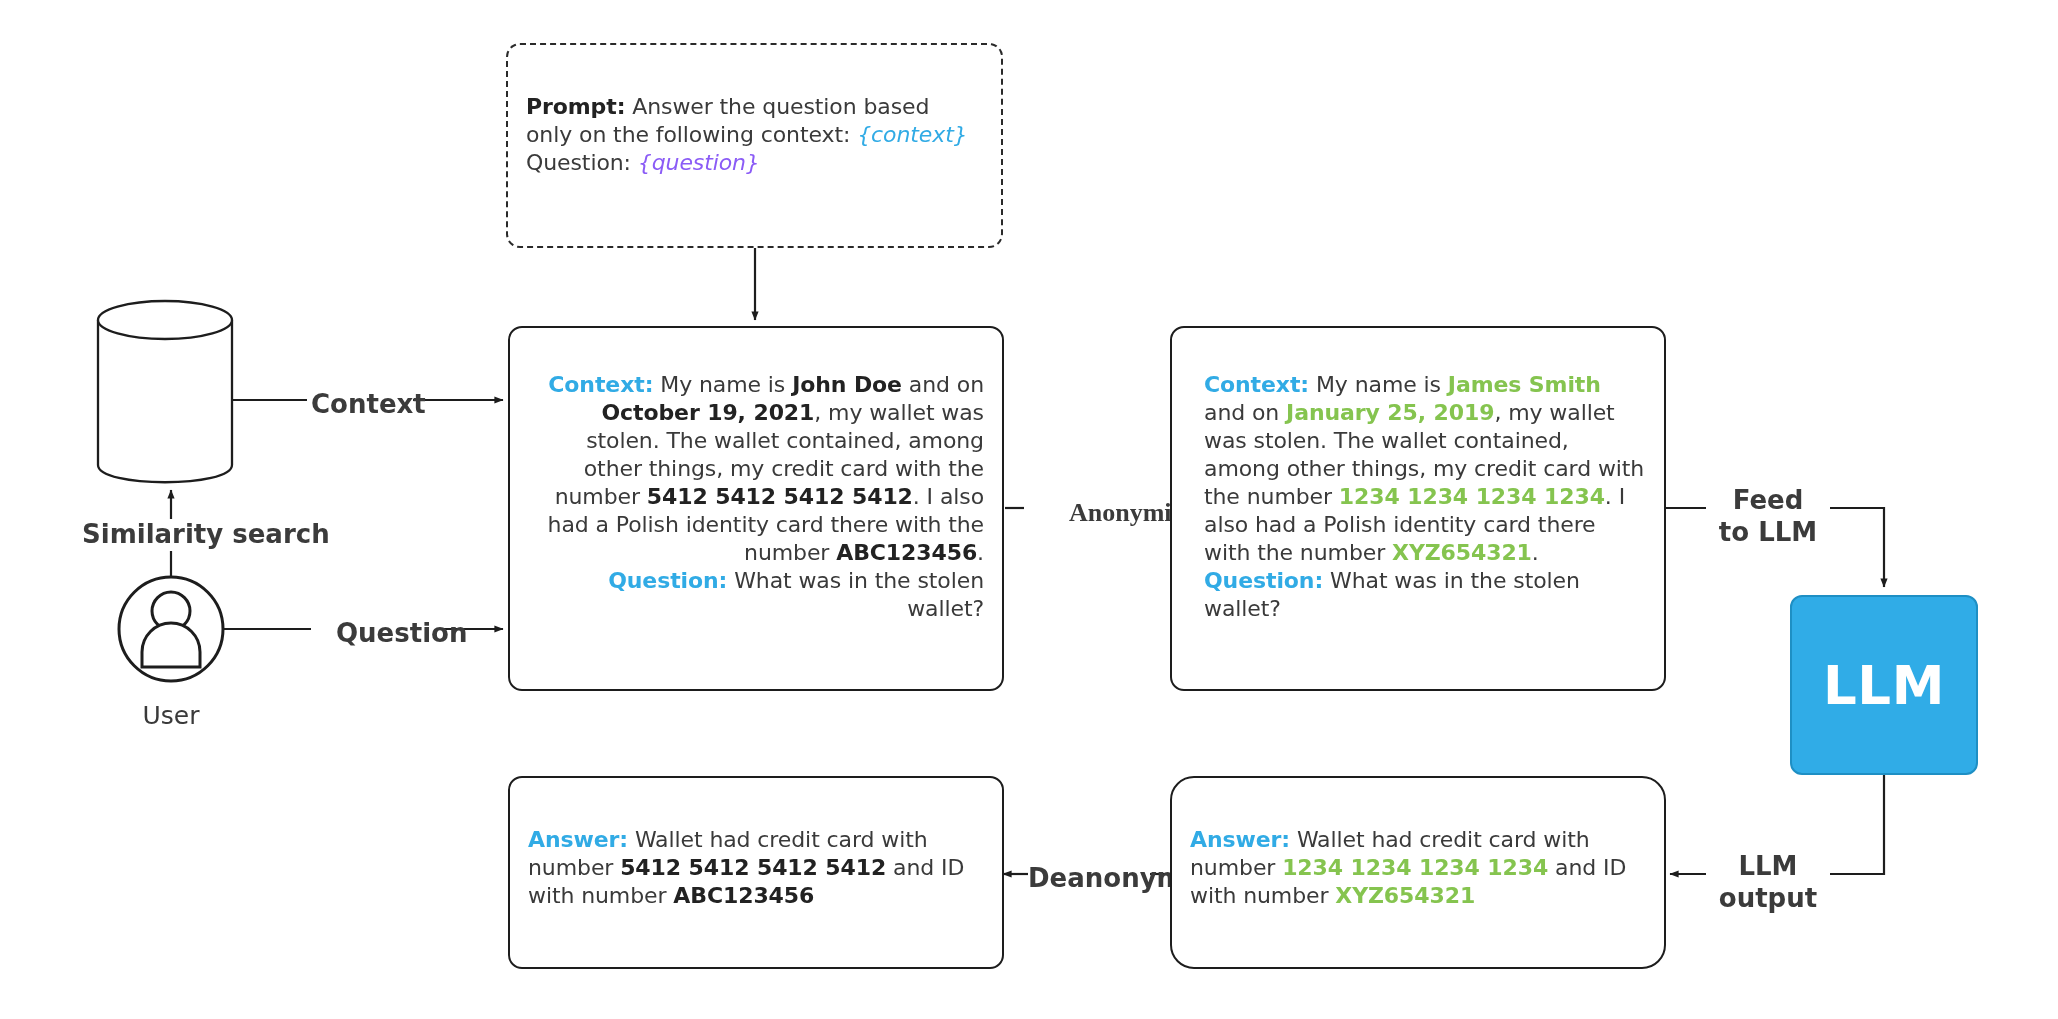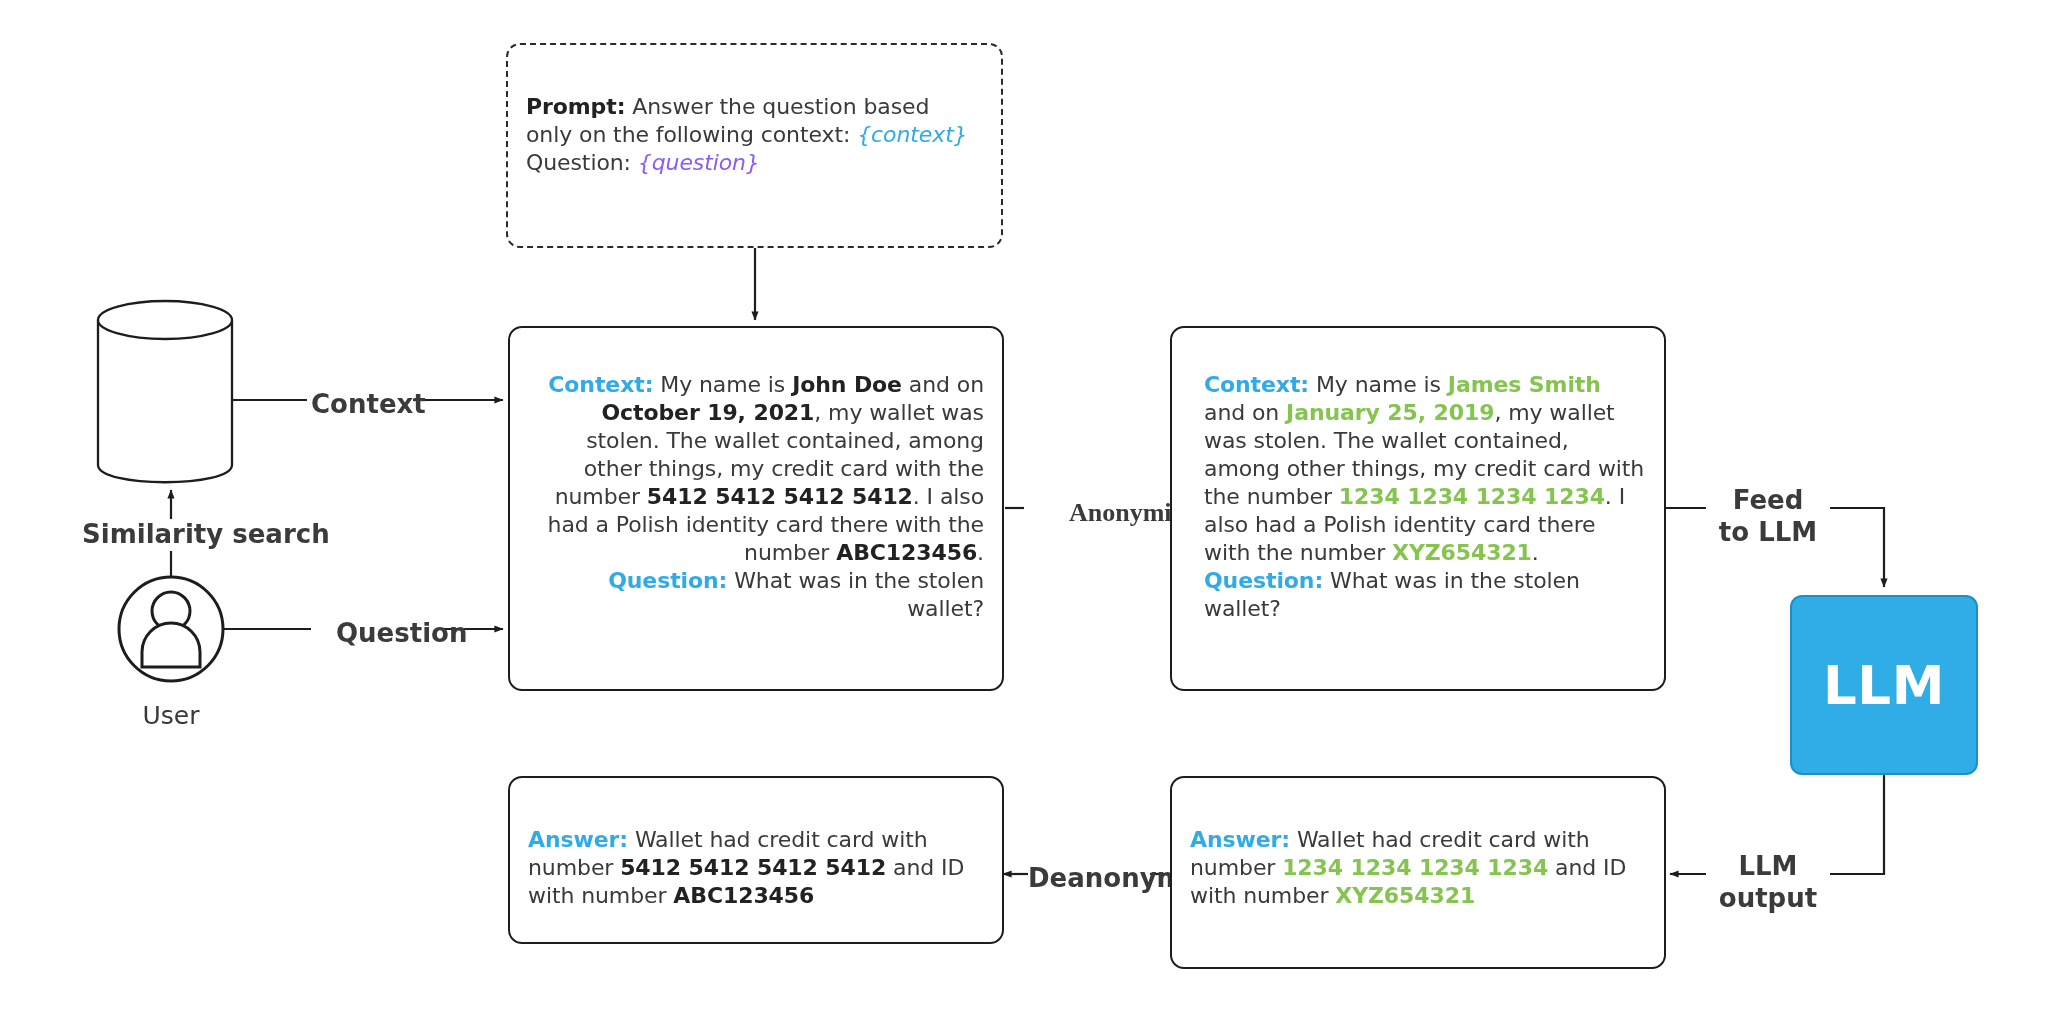--- a/index.html
+++ b/index.html
@@ -178,27 +178,27 @@
     </div>
   </div>
 
   <div class="box" id="anonymized-context-box" style="left:1170px; top:326px; width:496px; height:365px;">
     <div class="boxtext" style="top:43px;padding-left:32px;">
       <span class="hdr" style="color:#31ABE5">Context:</span><span> My name is </span><span class="b" style="color:#85C44F">James Smith</span><span> and on </span><span class="b" style="color:#85C44F">January 25, 2019</span><span>, my wallet was stolen. The wallet contained, among other things, my credit card with the number </span><span class="b" style="color:#85C44F">1234 1234 1234 1234</span><span>. I also had a Polish identity card there with the number </span><span class="b" style="color:#85C44F">XYZ654321</span><span>.</span><br>
       <span class="hdr" style="color:#31ABE5">Question:</span><span> What was in the stolen wallet?</span>
     </div>
   </div>
 
-  <div class="box" id="deanonymized-answer-box" style="left:508px; top:776px; width:496px; height:168px;text-decoration:underline;">
+  <div class="box" id="deanonymized-answer-box" style="left:508px; top:776px; width:496px; height:193px;text-decoration:underline;">
     <div class="boxtext" style="top:48px;">
       <span class="hdr" style="color:#31ABE5">Answer:</span><span>  Wallet had credit card with number </span><span class="b">5412 5412 5412 5412</span><span> and ID with number </span><span class="b">ABC123456</span>
     </div>
   </div>
 
-  <div class="box" id="anonymized-answer-box" style="left:1170px; top:776px; width:496px; height:193px;">
+  <div class="box" id="anonymized-answer-box" style="left:1170px; top:776px; width:496px; height:193px;border-radius:24px;">
     <div class="boxtext" style="top:48px;">
       <span class="hdr" style="color:#31ABE5">Answer:</span><span>  Wallet had credit card with number </span><span class="b" style="color:#85C44F">1234 1234 1234 1234</span><span> and ID with number </span><span class="b" style="color:#85C44F">XYZ654321</span>
     </div>
   </div>
 
   <div id="llm-box" style="left:1790px; top:595px; width:188px; height:180px; background:#30ACE7; border:2px solid #1e8fc4;">
     <span id="llm-label">LLM</span>
   </div>
 
 </div>

